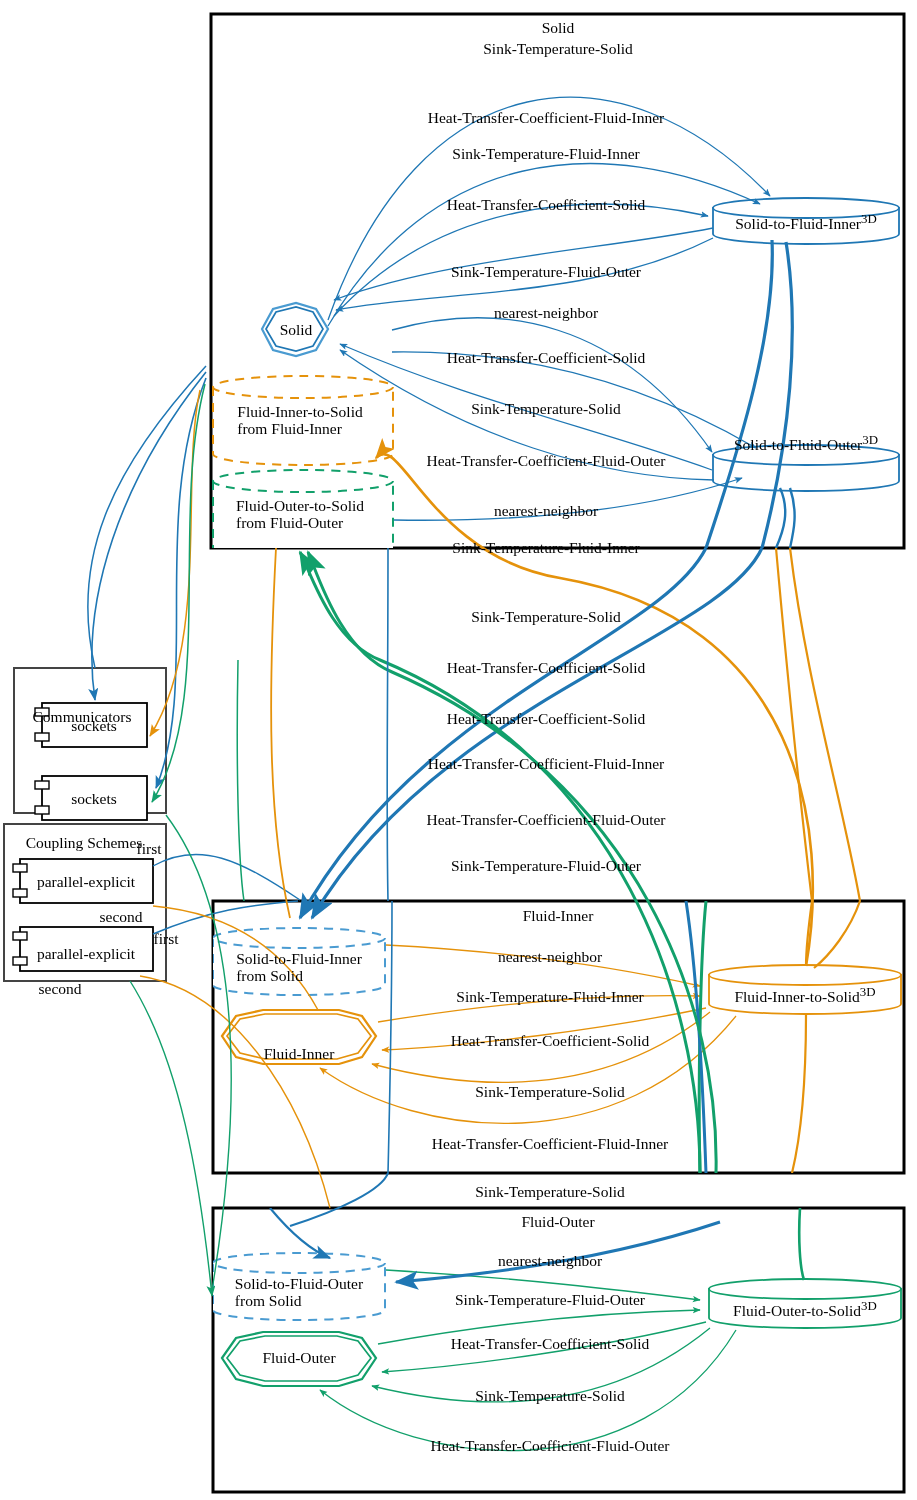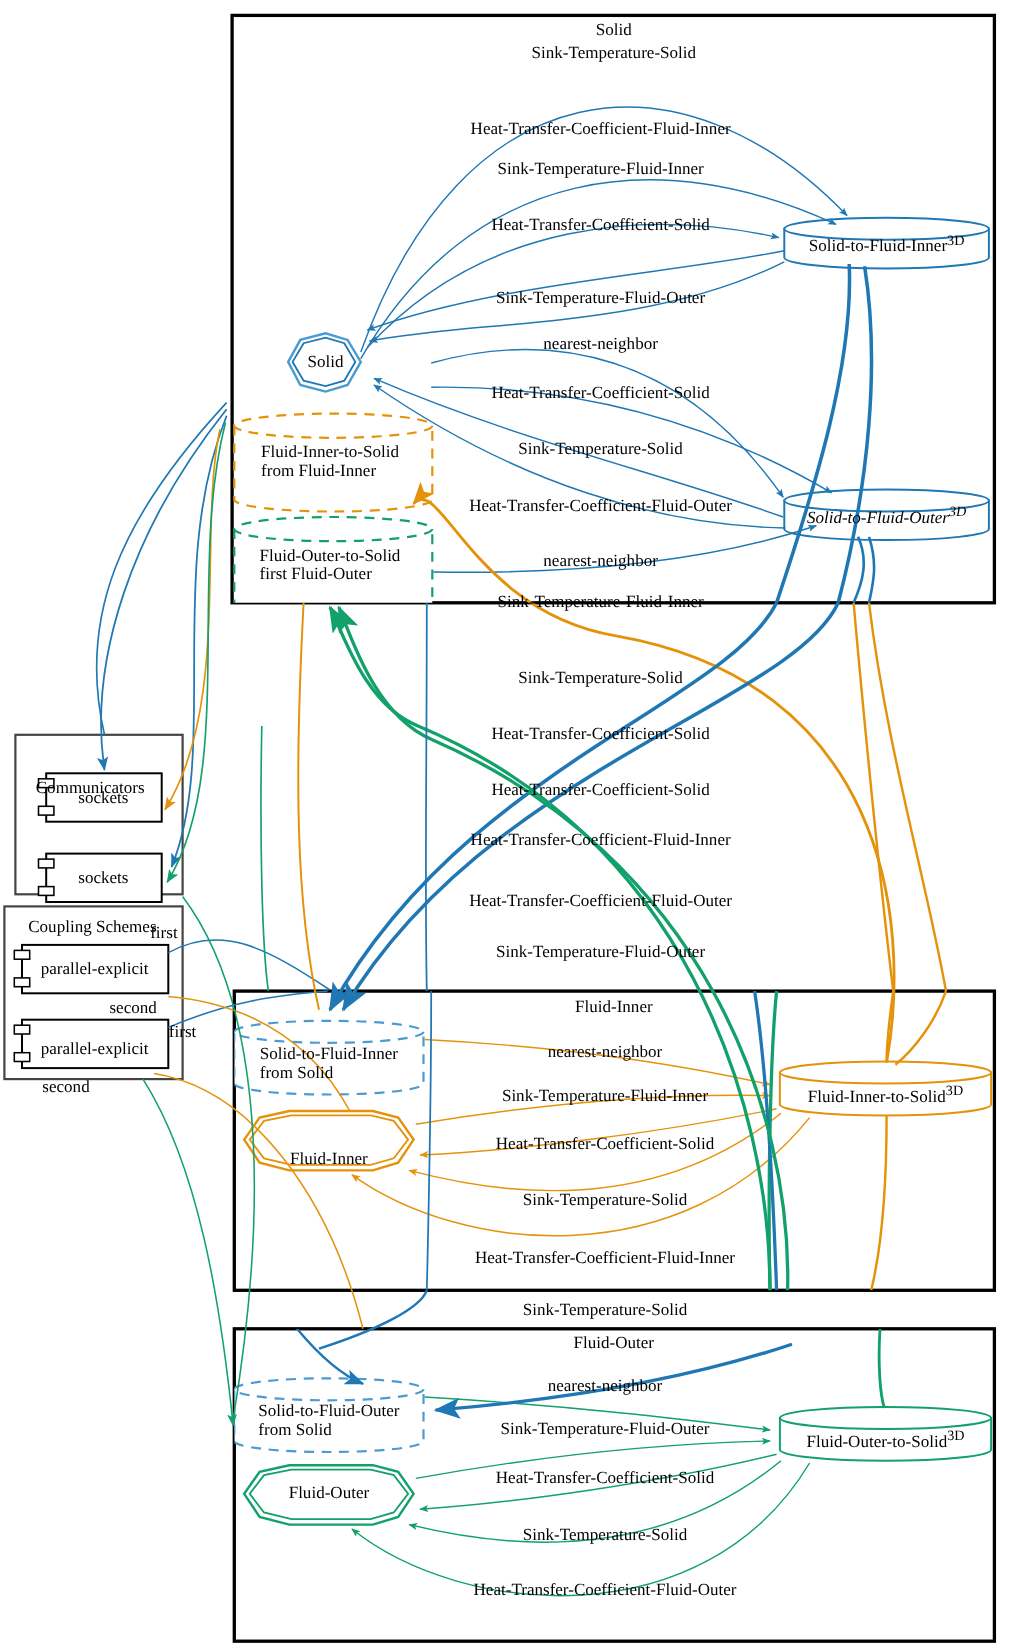--- a/index.html
+++ b/index.html
@@ -208,31 +208,31 @@
   </g>
 </svg>
 
 <div class="lbl" style="left:558px;top:28px;">Solid</div>
 
 <div class="nodetext" style="left:296px;top:330px;">Solid</div>
 
 <div class="nodetext sup" style="left:806px;top:222px;">
   <span>Solid-to-Fluid-Inner</span><sup>3D</sup>
 </div>
-<div class="nodetext sup" style="left:806px;top:469px;font-style:italic;">
+<div class="nodetext sup" style="left:806px;top:443px;">
   <span>Solid-to-Fluid-Outer</span><sup>3D</sup>
 </div>
 
 <div class="nodetext two" style="left:300px;top:420px;">
   <div>Fluid-Inner-to-Solid</div>
   <div>from Fluid-Inner</div>
 </div>
 <div class="nodetext two" style="left:300px;top:514px;">
   <div>Fluid-Outer-to-Solid</div>
-  <div>first Fluid-Outer</div>
+  <div>from Fluid-Outer</div>
 </div>
 
 <div class="lbl" style="left:558px;top:49px;">Sink-Temperature-Solid</div>
 <div class="lbl" style="left:546px;top:118px;">Heat-Transfer-Coefficient-Fluid-Inner</div>
 <div class="lbl" style="left:546px;top:154px;">Sink-Temperature-Fluid-Inner</div>
 <div class="lbl" style="left:546px;top:205px;">Heat-Transfer-Coefficient-Solid</div>
 <div class="lbl" style="left:546px;top:272px;">Sink-Temperature-Fluid-Outer</div>
 <div class="lbl" style="left:546px;top:313px;">nearest-neighbor</div>
 <div class="lbl" style="left:546px;top:358px;">Heat-Transfer-Coefficient-Solid</div>
 <div class="lbl" style="left:546px;top:409px;">Sink-Temperature-Solid</div>

